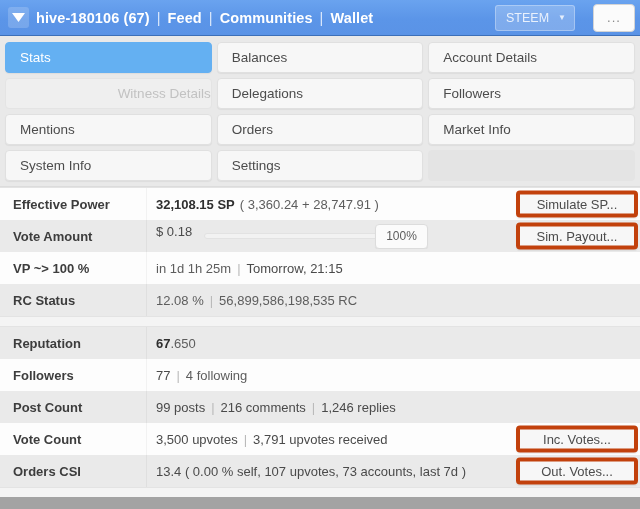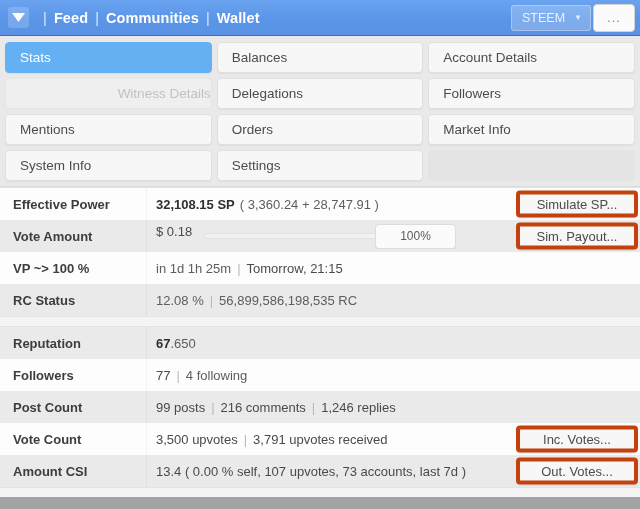--- a/index.html
+++ b/index.html
@@ -58,21 +58,21 @@
   }
   .hdr-links .sep {
     color: #dbe9fb;
     font-weight: normal;
     margin: 0 7px;
   }
   .hdr-right {
     margin-left: auto;
     display: flex;
     align-items: center;
-    gap: 2px;
+    gap: 18px;
   }
   .steem-select {
     background: rgba(255,255,255,0.22);
     border: 1px solid rgba(255,255,255,0.30);
     border-radius: 3px;
     height: 26px;
     padding: 0 8px 0 10px;
     display: flex;
     align-items: center;
     gap: 9px;
@@ -220,21 +220,21 @@
     border: 1px solid #e2e2e2;
     border-radius: 3px;
     box-sizing: border-box;
   }
   .slider-badge {
     margin-left: -4px;
     background: #fbfbfb;
     border: 1px solid #dcdcdc;
     border-radius: 4px;
     height: 25px;
-    padding: 0 24px;
+    padding: 0 10px;
     display: flex;
     align-items: center;
     font-size: 12px;
     color: #5c5c5c;
     box-shadow: 0 1px 1px rgba(0,0,0,0.05);
     box-sizing: border-box;
   }
 
   
   .row-btn {
@@ -268,20 +268,21 @@
 
   <div class="header">
 
     <div class="hdr-caret">
       <svg width="13" height="9" viewBox="0 0 13 9" aria-hidden="true">
         <polygon points="0,0 13,0 6.5,9" fill="#ffffff"></polygon>
       </svg>
     </div>
 
     <div class="hdr-links">
+      <span>hive-180106 (67)</span>
       <span class="sep">|</span>
       <span>Feed</span>
       <span class="sep">|</span>
       <span>Communities</span>
       <span class="sep">|</span>
       <span>Wallet</span>
     </div>
 
     <div class="hdr-right">
       <div class="steem-select">
@@ -426,21 +427,21 @@
           <span class="v-mid">3,500 upvotes</span>
           <span class="v-sep">|</span>
           <span class="v-mid">3,791 upvotes received</span>
         </div>
         <div class="row-btn">
           <span>Inc. Votes...</span>
         </div>
       </div>
 
       <div class="srow alt">
-        <div class="label">Amount CSI</div>
+        <div class="label">Orders CSI</div>
         <div class="value">
           <span class="v-mid">13.4 ( 0.00 % self, 107 upvotes, 73 accounts, last 7d )</span>
         </div>
         <div class="row-btn">
           <span>Out. Votes...</span>
         </div>
       </div>
 
     </div>
 

